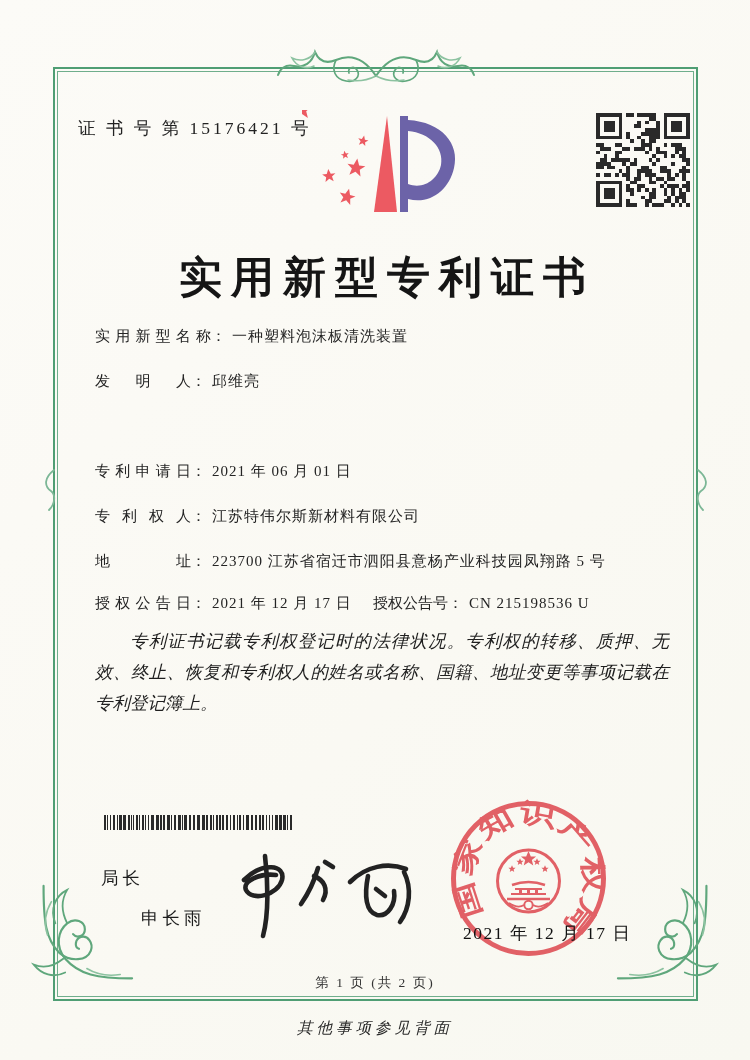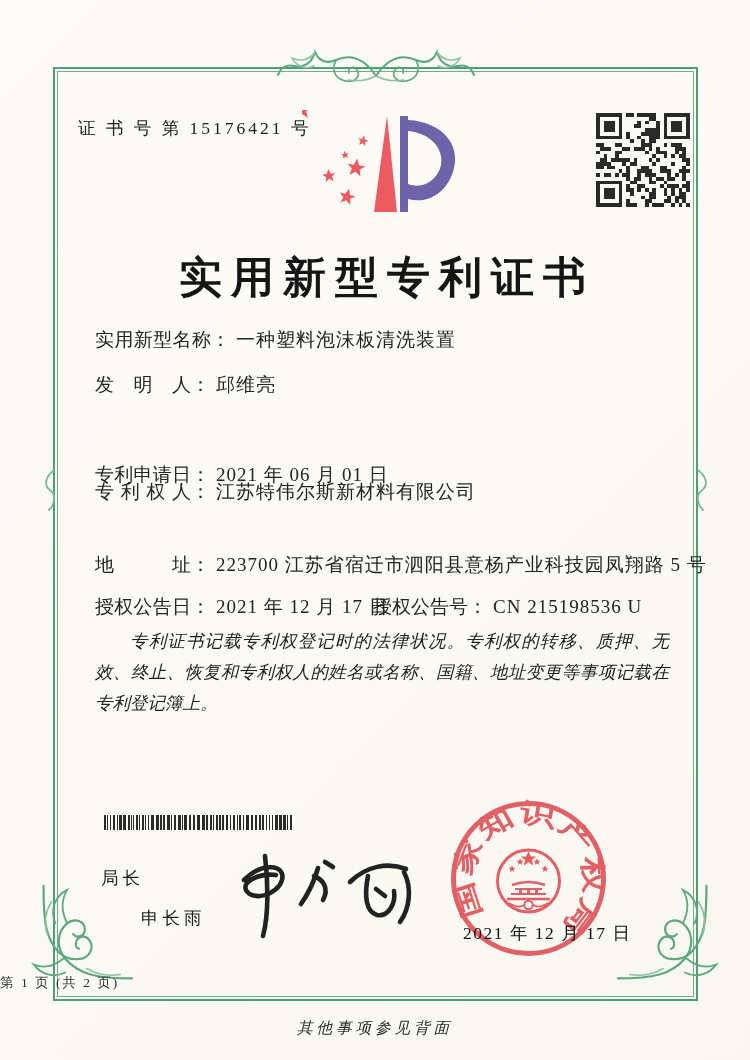--- a/index.html
+++ b/index.html
@@ -17,21 +17,21 @@
 
   .ornament { position:absolute; pointer-events:none; }
 
   .cert-no { position:absolute; left:78px; top:116px; font-size:17.5px; letter-spacing:3px; color:#222; }
 
   .logo { position:absolute; left:302px; top:110px; width:162px; height:120px; }
   .qr { position:absolute; left:596px; top:113px; width:94px; height:94px; }
 
   .title { position:absolute; left:0; top:249px; width:750px; text-align:center;
     font-size:43px; font-weight:600; letter-spacing:9px; color:#151515;margin-left:12px; }
-  .field-row { position:absolute; left:95px; width:572px; font-size:19px; color:#242424; white-space:nowrap; }
+  .field-row { position:absolute; left:95px; width:572px; font-size:15px; color:#242424; white-space:nowrap; }
   .flabel { display:inline-block; text-align:justify; text-align-last:justify; vertical-align:bottom; }
   .w5 { width:96px; } .w6 { width:116px; }
   .colon { display:inline-block; margin-right:6px; }
   .fvalue { letter-spacing:1px; }
   .grant-no { position:absolute; left:278px; top:0; }
 
   .paras { position:absolute; left:95px; top:626px; width:574px;
     font-size:17.5px; line-height:31px; font-style:italic; color:#1f1f1f; text-align:justify; }
   .paras p { text-indent:2em; }
 
@@ -39,21 +39,21 @@
   .barcode i { display:inline-block; height:15px; background:#2a2a2a; }
 
   .director { position:absolute; left:101px; top:866px; font-size:17.5px; letter-spacing:4px; color:#1d1d1d; }
   .director div + div { margin-top:16px;margin-left:40px; }
   .signature { position:absolute; left:218px; top:842px; width:205px; height:98px; }
 
   .seal { position:absolute; left:448px; top:798px; width:161px; height:161px;
     opacity:.84; mix-blend-mode:multiply; }
   .seal-date { position:absolute; left:463px; top:921px; font-size:17.5px; letter-spacing:1.5px; color:#111; z-index:5; }
 
-  .page-num { position:absolute; left:0; top:974px; width:750px; text-align:left; font-size:13.5px; letter-spacing:2px; color:#333; }
+  .page-num { position:absolute; left:0; top:974px; width:750px; text-align:center; font-size:13.5px; letter-spacing:2px; color:#333; }
   .back-note { position:absolute; left:0; top:1018px; width:750px; text-align:center;
     font-size:15.5px; font-style:italic; letter-spacing:4px; color:#2a2a2a; }
 </style>
 </head>
 <body>
 
 <div id="page">
 
   <div class="frame-outer">
     <div class="frame-inner"></div>
@@ -420,21 +420,21 @@
 
   <div class="field-row" style="top:327px">
     <span class="flabel w6">实用新型名称</span><span class="colon">：</span><span class="fvalue">一种塑料泡沫板清洗装置</span>
   </div>
   <div class="field-row" style="top:372px">
     <span class="flabel w5">发明人</span><span class="colon">：</span><span class="fvalue">邱维亮</span>
   </div>
   <div class="field-row" style="top:462px">
     <span class="flabel w5">专利申请日</span><span class="colon">：</span><span class="fvalue">2021 年 06 月 01 日</span>
   </div>
-  <div class="field-row" style="top:479px">
+  <div class="field-row" style="top:507px">
     <span class="flabel w5">专利权人</span><span class="colon">：</span><span class="fvalue">江苏特伟尔斯新材料有限公司</span>
   </div>
   <div class="field-row" style="top:552px">
     <span class="flabel w5">地址</span><span class="colon">：</span><span class="fvalue">223700 江苏省宿迁市泗阳县意杨产业科技园凤翔路 5 号</span>
   </div>
   <div class="field-row" style="top:594px">
     <span class="flabel w5">授权公告日</span><span class="colon">：</span><span class="fvalue">2021 年 12 月 17 日</span>
     <span class="grant-no">
       <span class="flabel">授权公告号</span><span class="colon">：</span><span class="fvalue">CN 215198536 U</span>
     </span>

